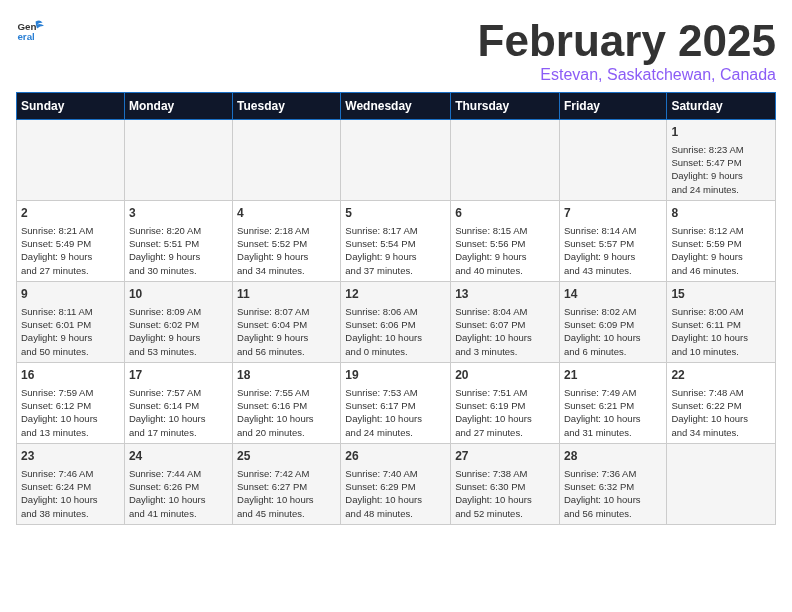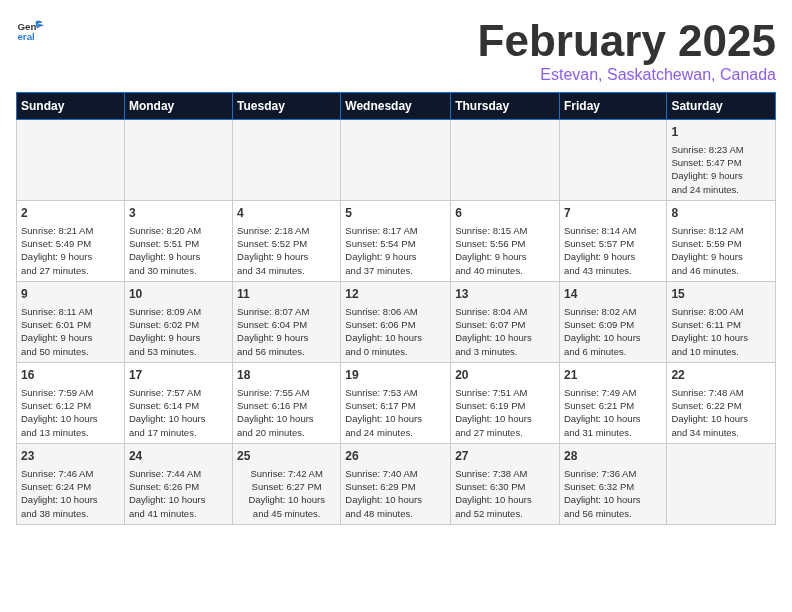--- a/index.html
+++ b/index.html
@@ -288,21 +288,21 @@
         </td>
         <td>
           <div class="day-num">24</div>
           <div class="day-info" style="white-space: pre-line;">Sunrise: 7:44 AM
 Sunset: 6:26 PM
 Daylight: 10 hours
 and 41 minutes.</div>
         </td>
         <td>
           <div class="day-num">25</div>
-          <div class="day-info" style="white-space: pre-line; text-align: center;">Sunrise: 7:42 AM
+          <div class="day-info" style="white-space: pre-line;">Sunrise: 7:42 AM
 Sunset: 6:27 PM
 Daylight: 10 hours
 and 45 minutes.</div>
         </td>
         <td>
           <div class="day-num">26</div>
           <div class="day-info" style="white-space: pre-line;">Sunrise: 7:40 AM
 Sunset: 6:29 PM
 Daylight: 10 hours
 and 48 minutes.</div>

